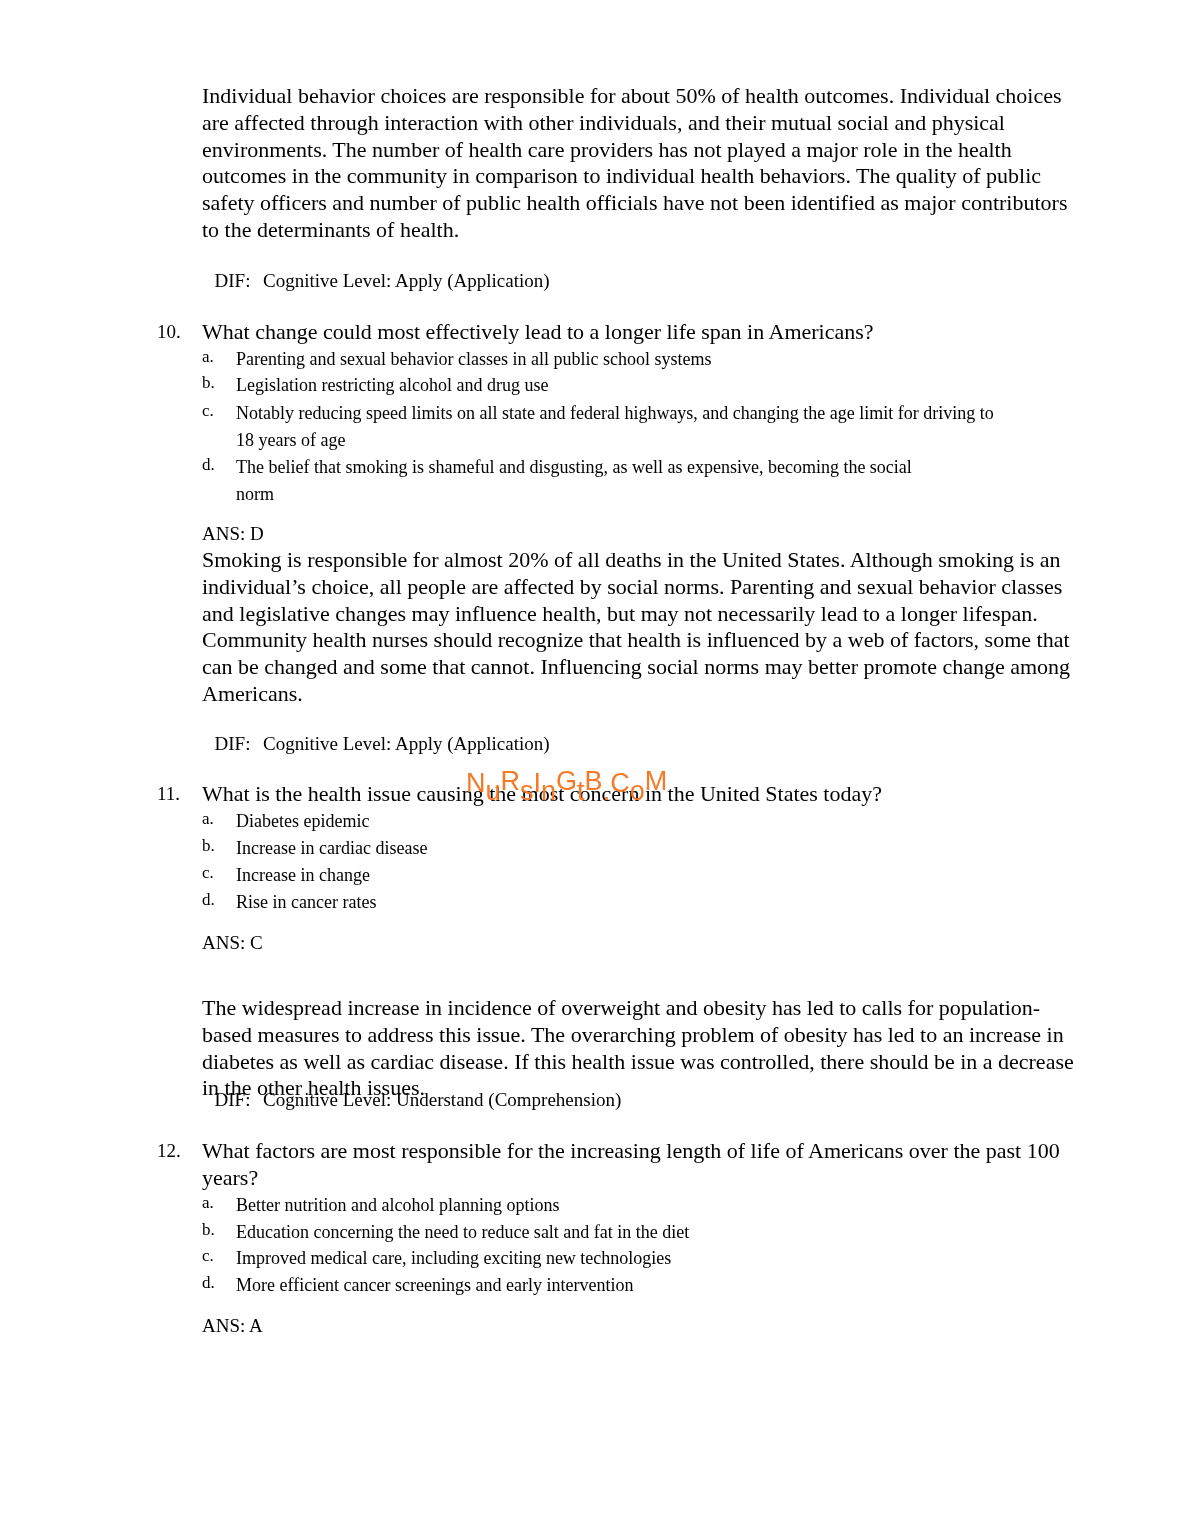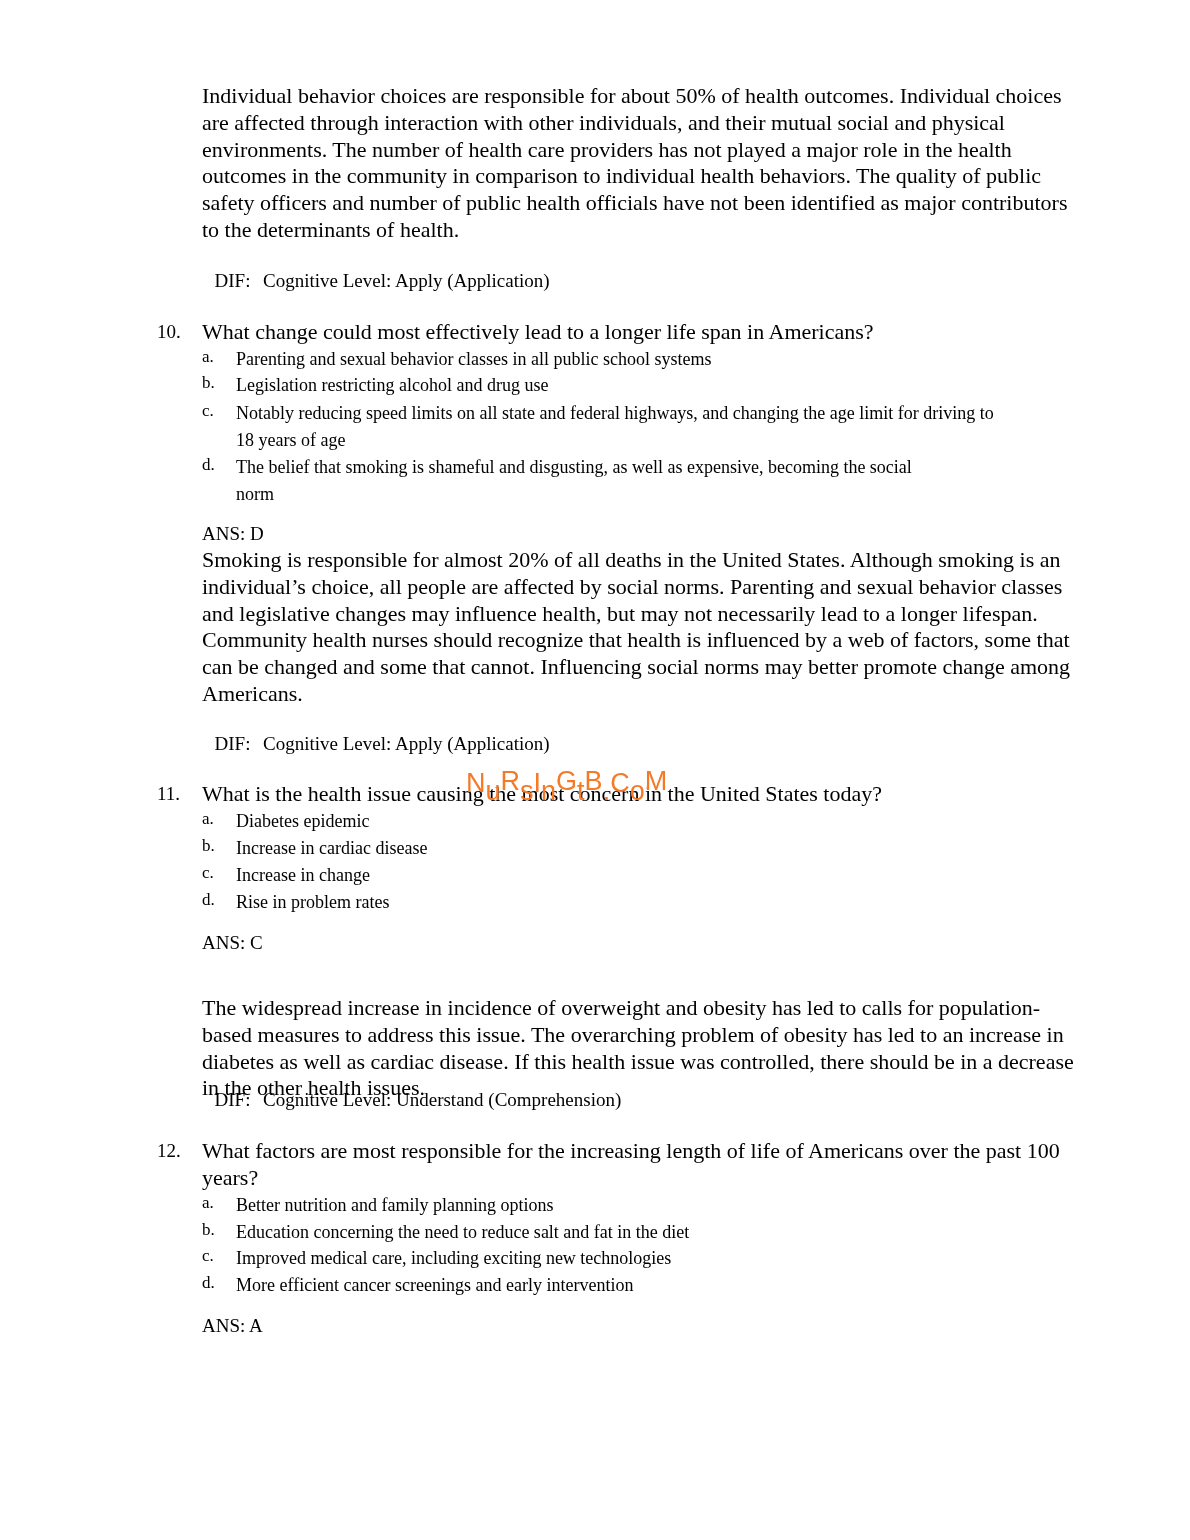--- a/index.html
+++ b/index.html
@@ -77,35 +77,35 @@
     <div class="opt" style="top:819px;">
       <span class="letter">b.</span>
       <span class="otext">Increase in cardiac disease</span>
     </div>
     <div class="opt" style="top:846px;">
       <span class="letter">c.</span>
       <span class="otext">Increase in change</span>
     </div>
     <div class="opt" style="top:873px;">
       <span class="letter">d.</span>
-      <span class="otext">Rise in problem rates</span>
+      <span class="otext">Rise in cancer rates</span>
     </div>
     <div class="ans" style="top:915px;">ANS: C</div>
     <div class="para" style="top:941px;margin-top:38px;">The widespread increase in incidence of overweight and obesity has led to calls for population-based measures to address this issue. The overarching problem of obesity has led to an increase in diabetes as well as cardiac disease. If this health issue was controlled, there should be in a decrease in the other health issues.</div>
     <div class="dif" style="top:1072px;">
       <span class="dif-label">DIF:</span><span>Cognitive Level: Understand (Comprehension)</span>
     </div>
   </div>
 
   <div>
     <div class="q-num" style="top:1122px;">12.</div>
     <div class="q-text" style="top:1122px;">What factors are most responsible for the increasing length of life of Americans over the past 100 years?</div>
     <div class="opt" style="top:1176px;">
       <span class="letter">a.</span>
-      <span class="otext">Better nutrition and family planning options</span>
+      <span class="otext">Better nutrition and alcohol planning options</span>
     </div>
     <div class="opt" style="top:1203px;">
       <span class="letter">b.</span>
       <span class="otext">Education concerning the need to reduce salt and fat in the diet</span>
     </div>
     <div class="opt" style="top:1229px;">
       <span class="letter">c.</span>
       <span class="otext">Improved medical care, including exciting new technologies</span>
     </div>
     <div class="opt" style="top:1256px;">

